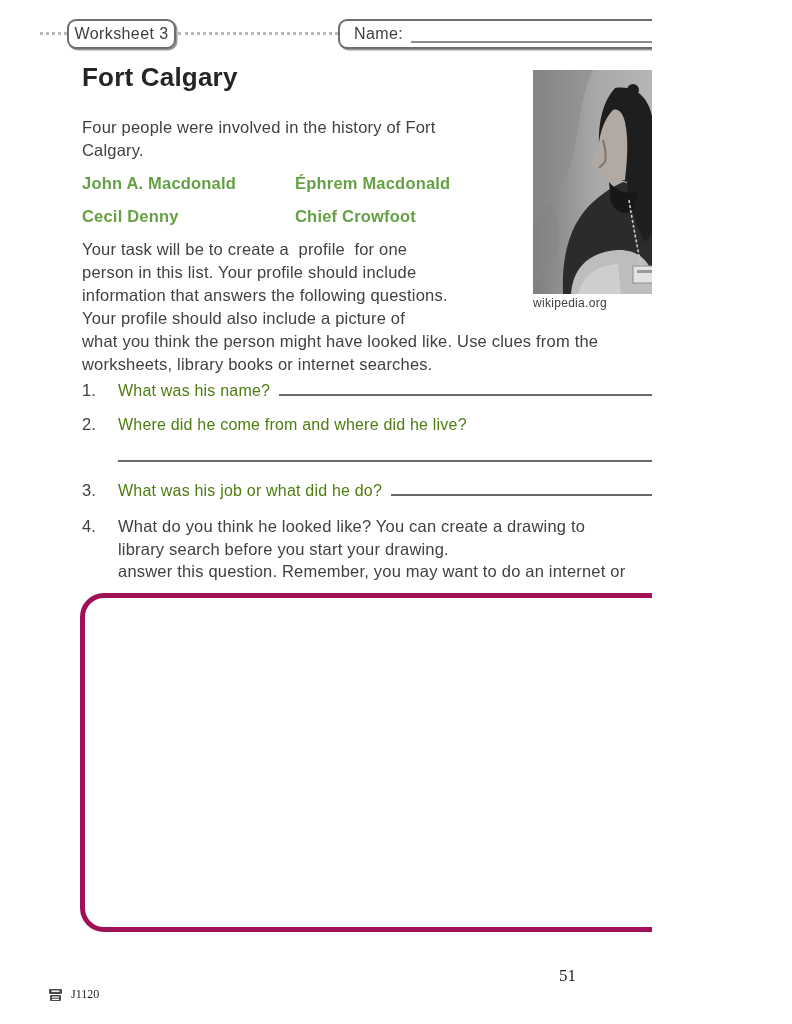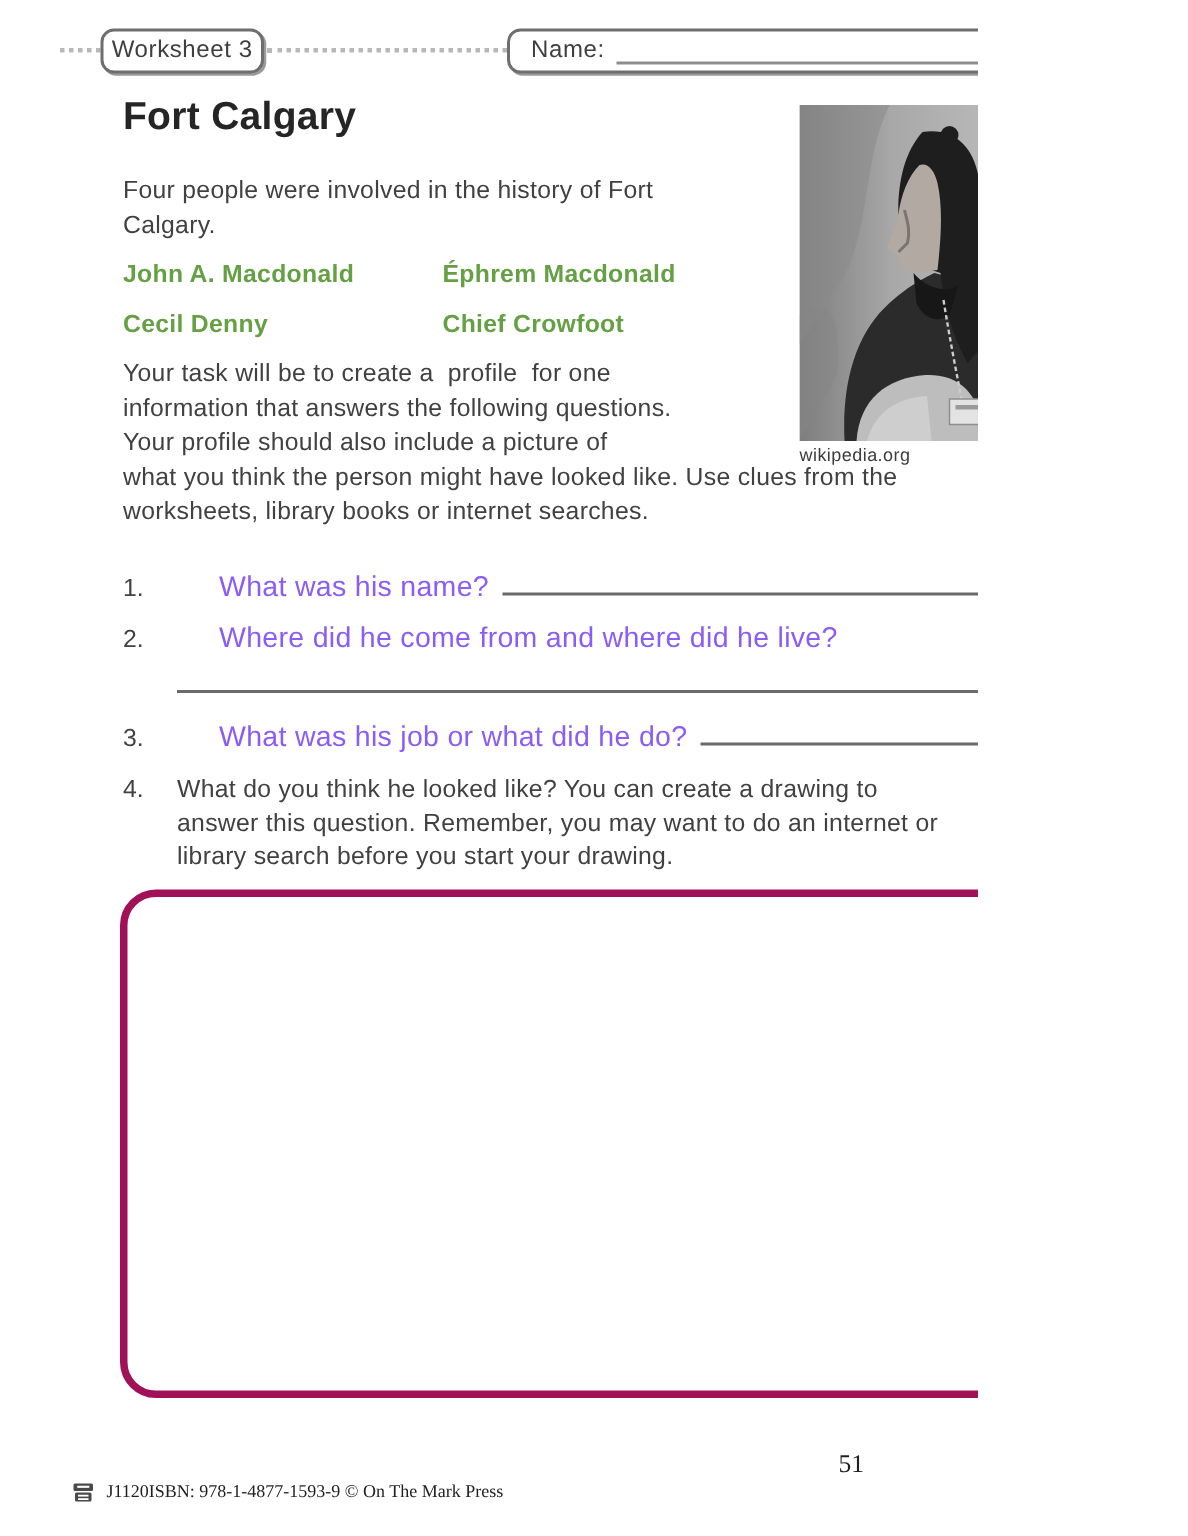--- a/index.html
+++ b/index.html
@@ -56,21 +56,21 @@
   
   .photo { position: absolute; left: 533px; top: 70px; width: 177px; height: 224px; }
   .photo svg { display: block; width: 100%; height: 100%; }
   .photo-caption {
     position: absolute; left: 533px; top: 296px;
     font-size: 12px; color: #3c3c3c; letter-spacing: 0.3px;
   }
   
   .q-row { position: absolute; left: 82px; width: 628px; display: flex; align-items: baseline; }
   .q-num { width: 36px; flex: none; font-size: 16.5px; color: #414141; }
-  .q-text { font-size: 19px; color: #8b5cf6; letter-spacing: 0.2px; white-space: pre; margin-left: 28px; }
+  .q-text { font-size: 16px; color: #4d7c0f; letter-spacing: 0.2px; white-space: pre; }
   .fill-line { flex: 1; margin-left: 9px; border-bottom: 2px solid #6b6b6b; height: 14px; }
   .q1 { top: 381px; } .q2 { top: 415px; } .q3 { top: 481px; } .q4 { top: 515px; }
   .q2-line {
     position: absolute; left: 118px; top: 437px; width: 592px; height: 25px;
     border-bottom: 2px solid #6b6b6b;
   }
   .q4 .q-lines .line { line-height: 22.5px; }
   
   .drawing-box {
     position: absolute; left: 80px; top: 593px; width: 628px; height: 339px;
@@ -161,20 +161,21 @@
     <span class="col1">John A. Macdonald</span>
     <span>Éphrem Macdonald</span>
   </div>
   <div class="names-row row2">
     <span class="col1">Cecil Denny</span>
     <span>Chief Crowfoot</span>
   </div>
 
   <div class="p-task">
     <div class="line">Your task will be to create a  profile  for one</div>
+    <div class="line">person in this list. Your profile should include</div>
     <div class="line">information that answers the following questions.</div>
     <div class="line">Your profile should also include a picture of</div>
     <div class="line">what you think the person might have looked like. Use clues from the</div>
     <div class="line">worksheets, library books or internet searches.</div>
   </div>
 
   <div class="q-row q1">
     <span class="q-num">1.</span>
     <span class="q-text">What was his name?</span>
     <span class="fill-line"></span>
@@ -189,35 +190,34 @@
   <div class="q-row q3">
     <span class="q-num">3.</span>
     <span class="q-text">What was his job or what did he do?</span>
     <span class="fill-line"></span>
   </div>
 
   <div class="q-row q4">
     <span class="q-num">4.</span>
     <span class="q-lines">
       <span class="line" style="display:block">What do you think he looked like? You can create a drawing to</span>
+      <span class="line" style="display:block">library search before you start your drawing.</span>
       <span class="line" style="display:block">answer this question. Remember, you may want to do an internet or</span>
-      <span class="line" style="display:block">library search before you start your drawing.</span>
     </span>
   </div>
 
   <div class="drawing-box"></div>
 
   <div class="page-number">51</div>
   <div class="footer-row">
     <span class="footer-icon">
       <svg width="15" height="15" viewBox="0 0 15 15">
         <rect x="1" y="2" width="13" height="5" rx="1" fill="#4a4a4a"></rect>
         <rect x="2" y="8" width="11" height="6" rx="1" fill="#4a4a4a"></rect>
         <rect x="4" y="9.5" width="7" height="1.2" fill="#ffffff"></rect>
         <rect x="4" y="11.8" width="7" height="1.2" fill="#ffffff"></rect>
         <rect x="3.5" y="3.5" width="8" height="1.4" fill="#ffffff"></rect>
       </svg>
     </span>
     <span class="footer-code">J1120</span>
-    <span>ISBN: 978-1-4877-1593-9 © On The Mark Press</span>
   </div>
 
 </div>
 
 </body></html>

